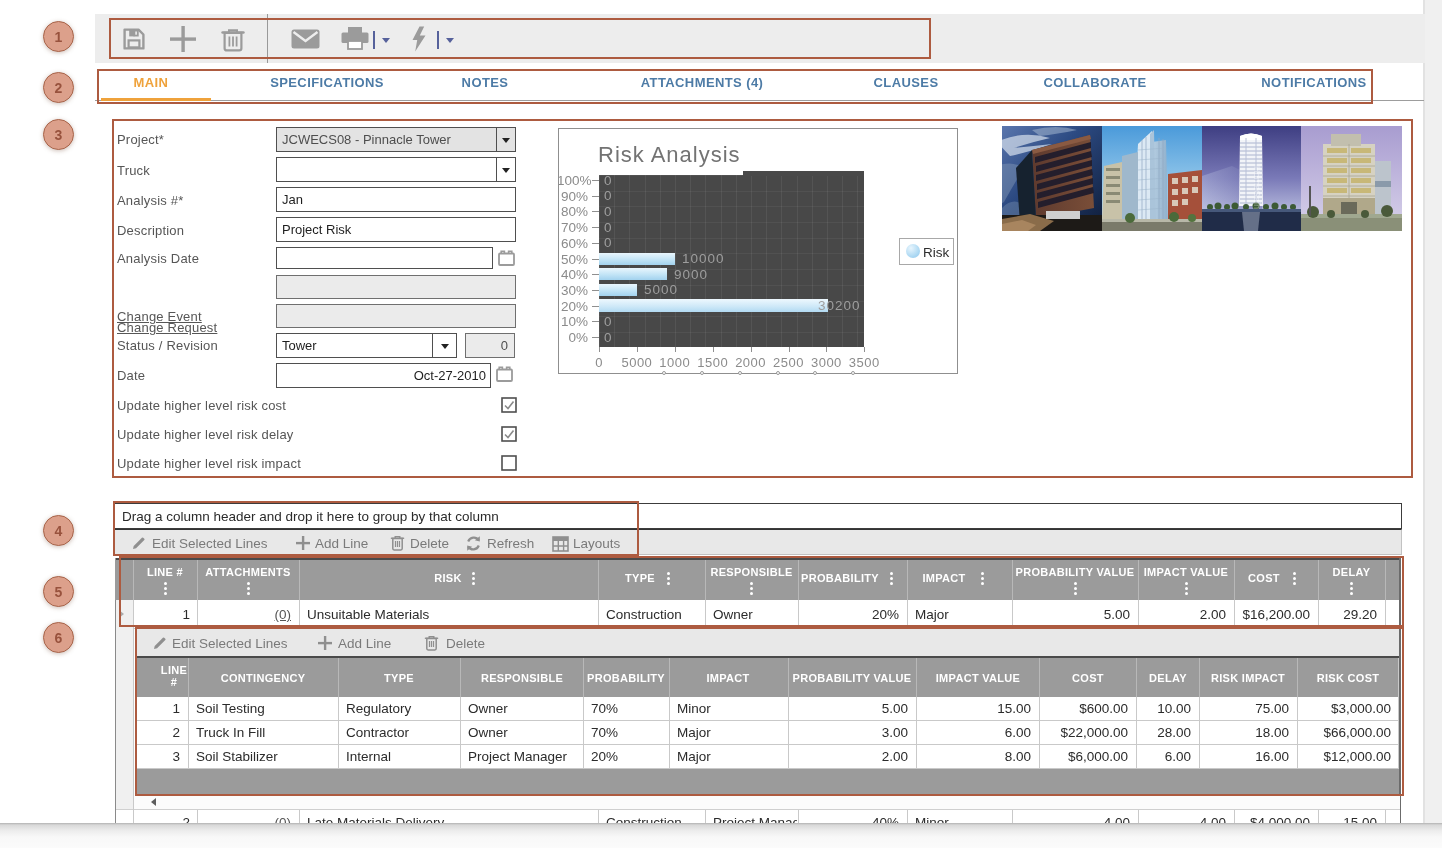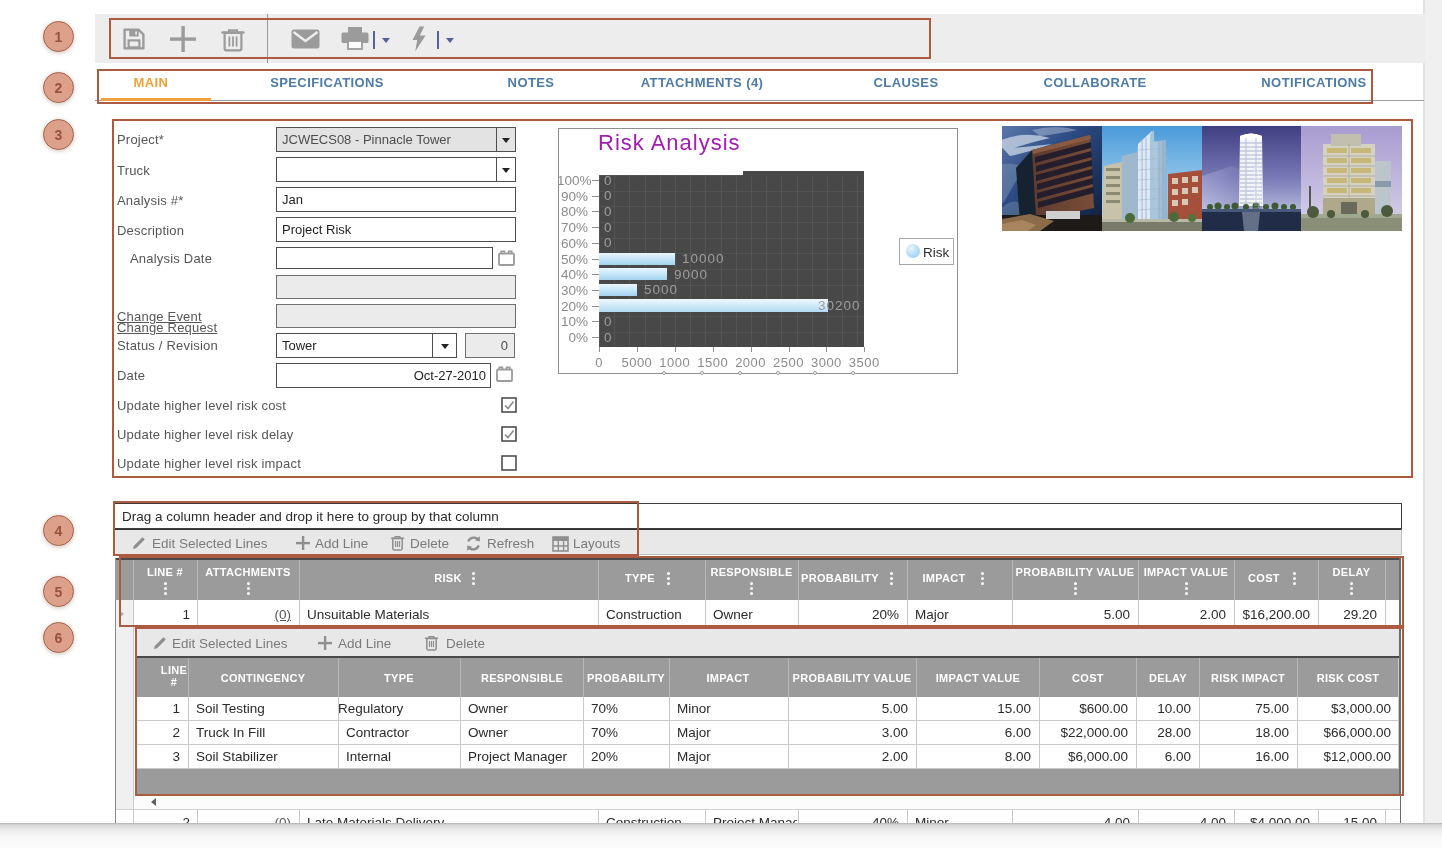--- a/index.html
+++ b/index.html
@@ -85,34 +85,34 @@
   <path d="M10.5 0.5 L3.5 14 H8.2 L6.2 25.5 L16.5 9.5 H10.8 L15.2 0.5 Z" fill="#9b9b9b"></path>
 </svg>
 <div class="abs" style="left:437px; top:31px; width:2px; height:18px; background:#56619b;"></div>
 <div class="abs" style="left:446px; top:38px; width:0; height:0; border:4.5px solid transparent; border-top:5.5px solid #56619b;"></div>
 </div>
 <div class="rbox" style="left:109px; top:18px; width:822px; height:41px;"></div>
 
 <div class="abs" style="left:95px; top:100px; width:1329px; height:1px; background:#9d9d9d;"></div>
 <div class="tab" style="left:151px; top:75px; color:#efa23b;">MAIN</div>
 <div class="tab" style="left:327px; top:75px;">SPECIFICATIONS</div>
-<div class="tab" style="left:531px; top:75px;">NOTES</div>
+<div class="tab" style="left:485px; top:75px;">NOTES</div>
 <div class="tab" style="left:702px; top:75px;">ATTACHMENTS (4)</div>
 <div class="tab" style="left:906px; top:75px;">CLAUSES</div>
 <div class="tab" style="left:1095px; top:75px;">COLLABORATE</div>
 <div class="tab" style="left:1314px; top:75px;">NOTIFICATIONS</div>
 <div class="abs" style="left:101px; top:98px; width:110px; height:3px; background:#efa23b;"></div>
 <div class="rbox" style="left:97px; top:69px; width:1276px; height:35px;"></div>
 
 <div id="form">
 <div class="lbl" style="left:117px; top:132px;">Project*</div>
 <div class="lbl" style="left:117px; top:163px;">Truck</div>
 <div class="lbl" style="left:117px; top:193px;">Analysis #*</div>
 <div class="lbl" style="left:117px; top:223px;">Description</div>
-<div class="lbl" style="left:130px; top:251px;">Analysis Date</div>
+<div class="lbl" style="left:117px; top:251px;">Analysis Date</div>
 <div class="lbl" style="left:117px; top:280px; text-decoration:underline;margin-top:40px;">Change Request</div>
 <div class="lbl" style="left:117px; top:309px; text-decoration:underline;">Change Event</div>
 <div class="lbl" style="left:117px; top:338px;">Status / Revision</div>
 <div class="lbl" style="left:117px; top:368px;">Date</div>
 <div class="lbl" style="left:117px; top:398px;">Update higher level risk cost</div>
 <div class="lbl" style="left:117px; top:427px;">Update higher level risk delay</div>
 <div class="lbl" style="left:117px; top:456px;">Update higher level risk impact</div>
 
 <div class="inp" style="left:276px; top:127px; width:221px; height:25px; background:#e3e3e3; color:#4e4e4e; line-height:23px; padding-left:5px;">JCWECS08 - Pinnacle Tower</div>
 <div class="ddbtn" style="left:496px; top:127px; width:20px; height:25px; background:#e3e3e3;"></div>
@@ -153,21 +153,21 @@
 </svg>
 <svg class="abs" style="left:501px; top:455px;" width="16" height="16" viewBox="0 0 16 16">
   <rect x="1" y="1" width="14" height="14" fill="#fff" stroke="#4f4f4f" stroke-width="1.6"></rect>
 </svg>
 </div>
 <div class="rbox" style="left:112px; top:119px; width:1301px; height:359px;"></div>
 
 <div id="chart">
 <div class="abs" style="left:558px; top:128px; width:400px; height:246px; border:1px solid #8f8f8f; background:#fff;"></div>
 <div class="abs" style="left:559px; top:129px; width:398px; height:244px; overflow:hidden;">
-<div class="abs" style="left:39px; top:1px; font-size:22px; color:#a21caf; letter-spacing:1px;">Risk Analysis</div>
+<div class="abs" style="left:39px; top:13px; font-size:22px; color:#737373; letter-spacing:1px;">Risk Analysis</div>
 <div class="abs" style="left:40px; top:46px; width:265px; height:172px; background:#484848; background-image:repeating-linear-gradient(to right, rgba(255,255,255,0.065) 0 1px, transparent 1px 15.2px),repeating-linear-gradient(to bottom, rgba(255,255,255,0.05) 0 1px, transparent 1px 15.7px);"></div>
 <div class="abs" style="left:184px; top:42px; width:121px; height:5px; background:#494949;"></div>
 <div class="cyl" style="top:44.0px;">100%</div>
 <div class="abs" style="left:33px; top:51.0px; width:7px; height:1px; background:#8f8f8f;"></div>
 <div class="cyl" style="top:59.7px;">90%</div>
 <div class="abs" style="left:33px; top:66.7px; width:7px; height:1px; background:#8f8f8f;"></div>
 <div class="cyl" style="top:75.4px;">80%</div>
 <div class="abs" style="left:33px; top:82.4px; width:7px; height:1px; background:#8f8f8f;"></div>
 <div class="cyl" style="top:91.1px;">70%</div>
 <div class="abs" style="left:33px; top:98.1px; width:7px; height:1px; background:#8f8f8f;"></div>
@@ -612,21 +612,21 @@
 <div class="vline" style="left:583px; top:697px; height:24px;"></div>
 <div class="vline" style="left:669px; top:697px; height:24px;"></div>
 <div class="vline" style="left:788px; top:697px; height:24px;"></div>
 <div class="vline" style="left:916px; top:697px; height:24px;"></div>
 <div class="vline" style="left:1039px; top:697px; height:24px;"></div>
 <div class="vline" style="left:1136px; top:697px; height:24px;"></div>
 <div class="vline" style="left:1199px; top:697px; height:24px;"></div>
 <div class="vline" style="left:1297px; top:697px; height:24px;"></div>
 <div class="cellR" style="left:137px; top:701px; width:43px;">1</div>
 <div class="cellL" style="left:196px; top:701px;">Soil Testing</div>
-<div class="cellL" style="left:338px; top:701px;text-align:right;">Regulatory</div>
+<div class="cellL" style="left:346px; top:701px;text-align:right;">Regulatory</div>
 <div class="cellL" style="left:468px; top:701px;">Owner</div>
 <div class="cellL" style="left:591px; top:701px;">70%</div>
 <div class="cellL" style="left:677px; top:701px;">Minor</div>
 <div class="cellR" style="left:788px; top:701px; width:120px;">5.00</div>
 <div class="cellR" style="left:916px; top:701px; width:115px;">15.00</div>
 <div class="cellR" style="left:1039px; top:701px; width:89px;">$600.00</div>
 <div class="cellR" style="left:1136px; top:701px; width:55px;">10.00</div>
 <div class="cellR" style="left:1199px; top:701px; width:90px;">75.00</div>
 <div class="cellR" style="left:1297px; top:701px; width:94px;">$3,000.00</div>
 <div class="abs" style="left:137px; top:721px; width:1262px; height:24px; background:#fff; border-bottom:1px solid #c9c9c9;"></div>

